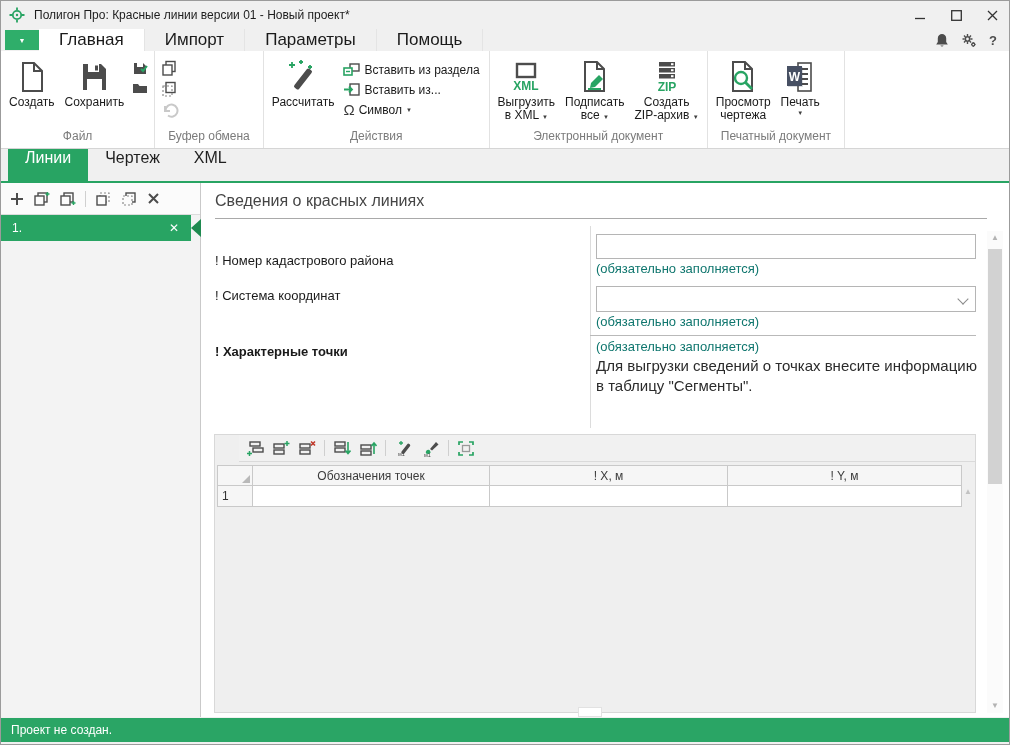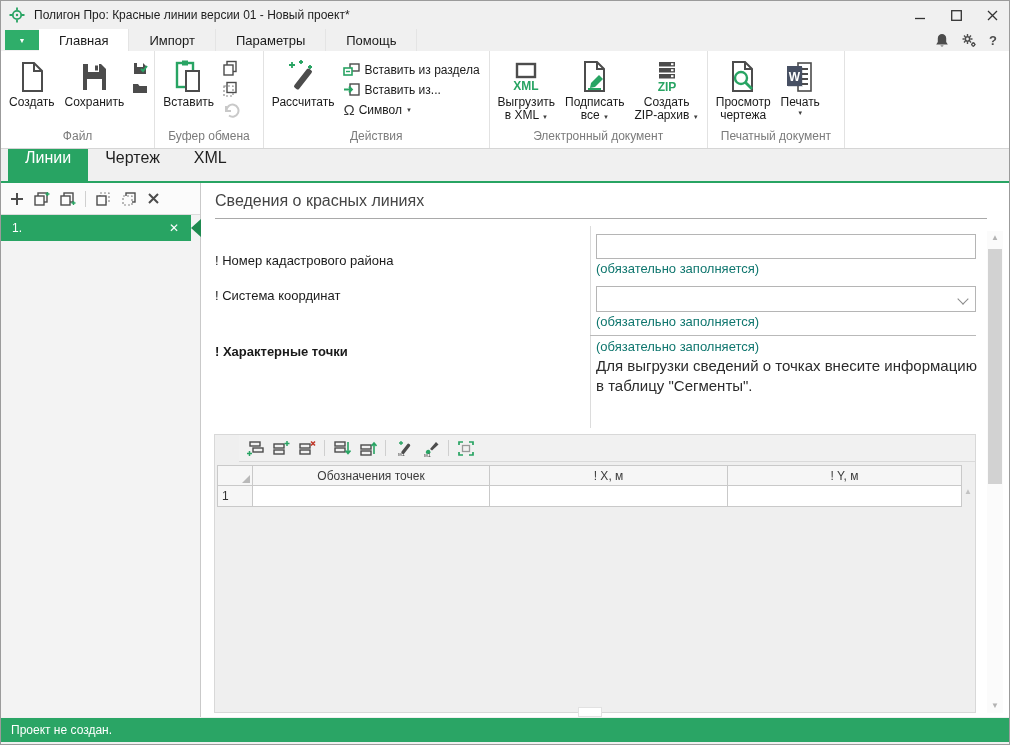--- a/index.html
+++ b/index.html
@@ -7,21 +7,21 @@
     font-family:"Liberation Sans","DejaVu Sans",sans-serif;background:#fff;overflow:hidden;}
   
   .titlebar{position:absolute;left:0;top:0;right:0;height:28px;background:#f0f0f0;display:flex;align-items:center;}
   .titlebar .ticon{margin-left:8px;display:flex;}
   .titlebar .ttext{margin-left:9px;font-size:12px;color:#1d1d1d;}
   .winctl{position:absolute;right:10px;top:0;height:28px;display:flex;align-items:center;gap:22px;}
   .winctl .c{display:flex;align-items:center;justify-content:center;width:14px;height:14px;cursor:default;}
   
   .tabrow{position:absolute;left:0;top:28px;right:0;height:22px;background:#f0f0f0;display:flex;align-items:stretch;}
   .menu-btn{width:34px;margin:1px 0 1px 4px;background:#2fae6a;color:#fff;display:flex;align-items:center;justify-content:center;font-size:7px;}
-  .mtab{padding:0 20px;display:flex;align-items:center;font-size:13px;color:#1a1a1a;border-right:1px solid #e4e4e4;}
+  .mtab{padding:0 20px;display:flex;align-items:center;font-size:17px;color:#1a1a1a;border-right:1px solid #e4e4e4;}
   .mtab:first-of-type{margin-left:16px;}
   .mtab.active{background:#fff;border-right:1px solid #e4e4e4;}
   .tab-icons{margin-left:auto;display:flex;align-items:center;gap:12px;padding-right:12px;}
   .qmark{font-size:13px;color:#4c4c4c;font-weight:bold;}
   
   .ribbon{position:absolute;left:0;top:50px;right:0;height:97px;background:#fff;border-bottom:1px solid #d5d5d5;display:flex;}
   .rgroup{display:flex;flex-direction:column;border-right:1px solid #e2e2e2;padding:0 3px;}
   .rbody{flex:1;display:flex;align-items:flex-start;padding-top:5px;}
   .rlabel{height:19px;text-align:center;font-size:12px;color:#7b7b7b;white-space:nowrap;padding:0 10px;}
   .bigbtn{display:flex;flex-direction:column;align-items:center;padding:2px 5px;cursor:default;}
@@ -186,30 +186,20 @@
                 <path d="M1 12 V3 h5 l1.5 2 H15 V12 Z" fill="#4c4c4c"></path>
               </svg>
           </span>
         </div>
       </div>
       <div class="rlabel">Файл</div>
     </div>
 
     <div class="rgroup">
       <div class="rbody">
-        <div class="bigbtn">
-          <span class="ic">
-            <svg width="32" height="36" viewBox="0 0 32 36">
-                <rect x="4" y="4" width="16" height="24" fill="none" stroke="#28a463" stroke-width="2.4"></rect>
-                <rect x="9" y="1.5" width="6" height="5" fill="#28a463"></rect>
-                <path d="M13 12 H26 V32 H13 Z" fill="#fff" stroke="#4c4c4c" stroke-width="2"></path>
-              </svg>
-          </span>
-          <span class="lbl">Вставить</span>
-        </div>
         <div class="smallcol">
           <span>
             <svg width="16" height="16" viewBox="0 0 16 16">
                 <rect x="5" y="1.5" width="9" height="10" fill="#fff" stroke="#4c4c4c" stroke-width="1.4"></rect>
                 <rect x="2" y="5" width="9" height="10" fill="#fff" stroke="#4c4c4c" stroke-width="1.4"></rect>
               </svg>
           </span>
           <span>
             <svg width="16" height="16" viewBox="0 0 16 16">
                 <rect x="5" y="1.5" width="9" height="10" fill="#fff" stroke="#4c4c4c" stroke-width="1.4"></rect>

